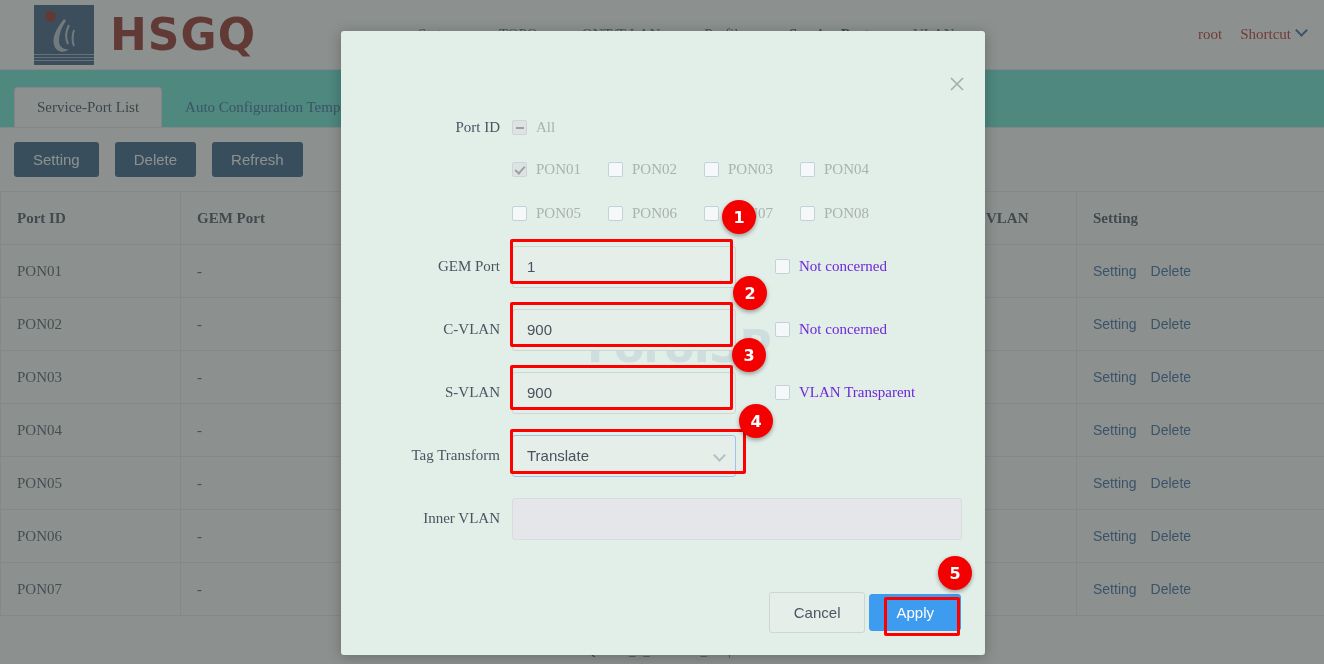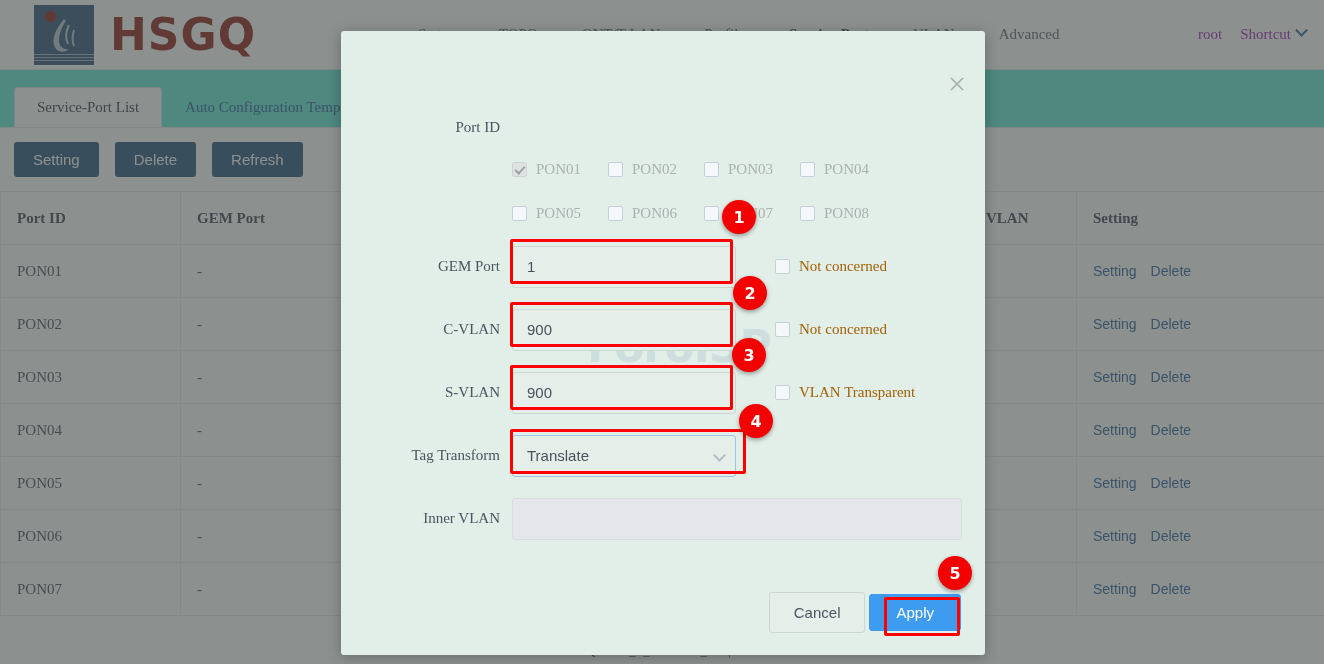--- a/index.html
+++ b/index.html
@@ -74,21 +74,21 @@
   .nav-item.active { color: #3a4654; font-weight: bold; }
   .nav-item.active::after {
     content: "";
     position: absolute; left: 18px; right: 18px; bottom: 0;
     height: 3px; background: #2a6099;
   }
   .nav-right {
     margin-left: auto; margin-right: 18px;
     display: flex; align-items: center; gap: 18px;
   }
-  .nav-link { color: #a21caf; font-size: 15px; }
+  .nav-link { color: #b91c1c; font-size: 15px; }
   .chev {
     display: inline-block; width: 9px; height: 9px;
     border-right: 2px solid #2a6099; border-bottom: 2px solid #2a6099;
     transform: rotate(45deg); margin-left: 6px; margin-bottom: 4px;
   }
 
   
   .tabstrip {
     height: 58px;
     background: #5eead4;
@@ -209,21 +209,21 @@
   }
   .cb.indeterminate::after {
     content: "";
     position: absolute; left: 3px; top: 6px;
     width: 8px; height: 2px; background: #9aa39f;
   }
   .cb-label {
     font-size: 15px; color: #a8b2b0; margin-left: 9px;
     white-space: nowrap;
   }
-  .cb-label.dark { color: #a16207; }
+  .cb-label.dark { color: #6d28d9; }
   .ports-row { display: flex; align-items: center; }
   .port-item { display: flex; align-items: center; width: 96px; }
 
   
   .inp {
     height: 42px;
     background: #e6eeea;
     border: 1px solid #ccd6d2;
     border-radius: 3px;
     font-size: 15px;
@@ -314,21 +314,20 @@
       <div class="logo-text">HSGQ</div>
     </div>
 
     <div class="nav">
       <div class="nav-item">Status</div>
       <div class="nav-item">TOPO</div>
       <div class="nav-item">ONT/T-LAN</div>
       <div class="nav-item">Profile</div>
       <div class="nav-item active">Service-Port</div>
       <div class="nav-item">VLAN</div>
-      <div class="nav-item">Advanced</div>
     </div>
 
     <div class="nav-right">
       <span class="nav-link">root</span>
       <span class="nav-link">
         <span>Shortcut</span><i class="chev"></i>
       </span>
     </div>
   </div>
 
@@ -443,20 +442,24 @@
       <path d="M4 4 L16 16 M16 4 L4 16" stroke="#a3aeaa" stroke-width="1.6" fill="none"></path>
     </svg>
   </div>
 
   <div class="watermark">ForoISP</div>
 
   <div class="form">
 
     <div class="row" style="height:40px;">
       <div class="lbl">Port ID</div>
+      <div class="ctrl">
+        <span class="cb indeterminate disabled"></span>
+        <span class="cb-label">All</span>
+      </div>
     </div>
 
     <div class="row" style="height:44px;">
       <div class="lbl"></div>
       <div class="ctrl ports-row">
         <span class="port-item">
           <span class="cb checked disabled"></span>
           <span class="cb-label">PON01</span>
         </span>
         <span class="port-item">

